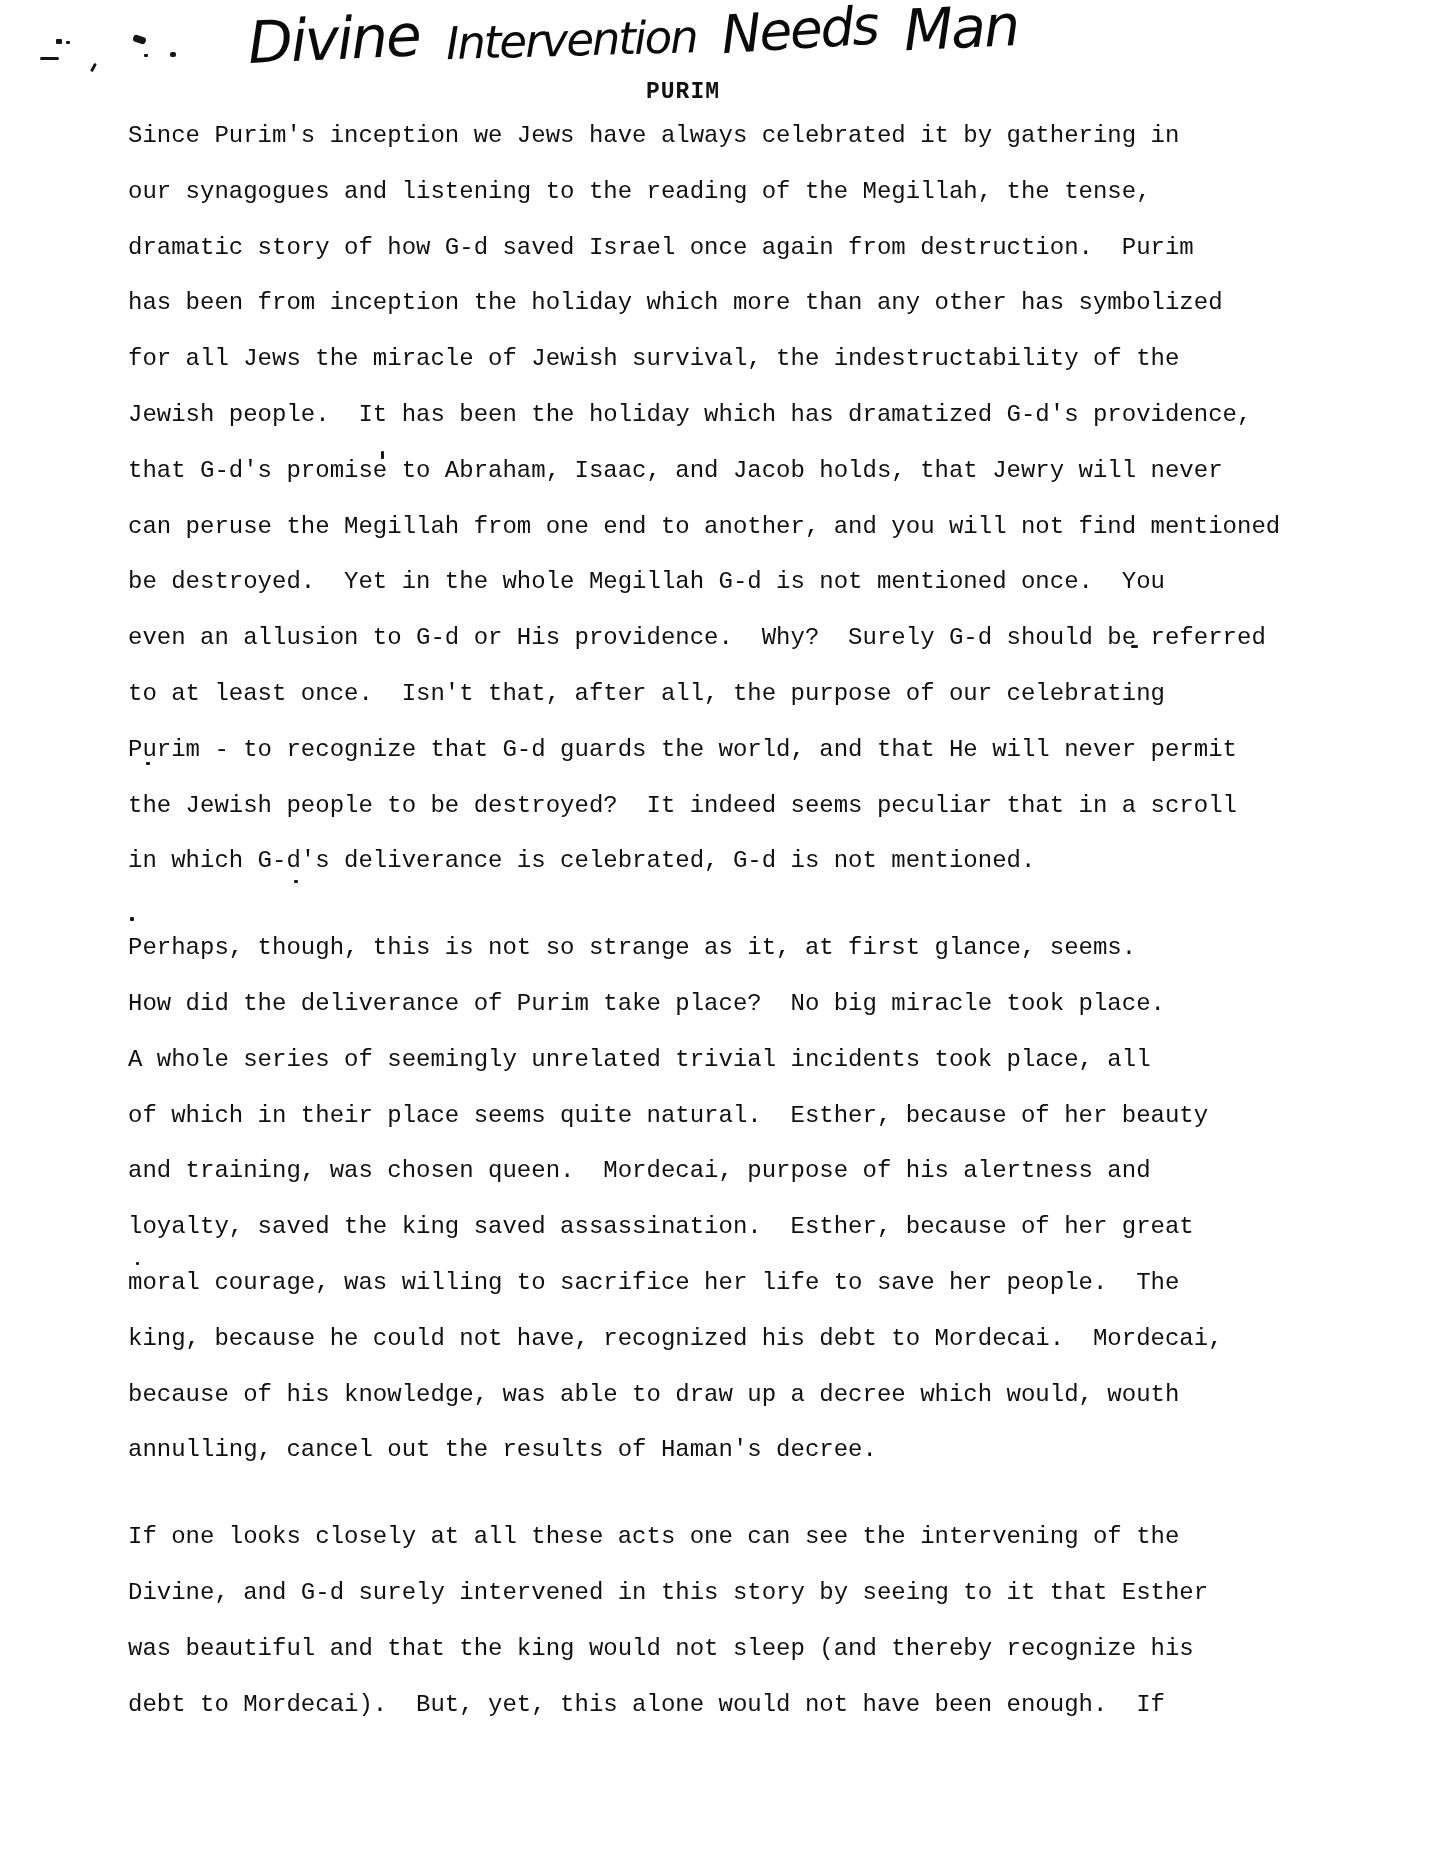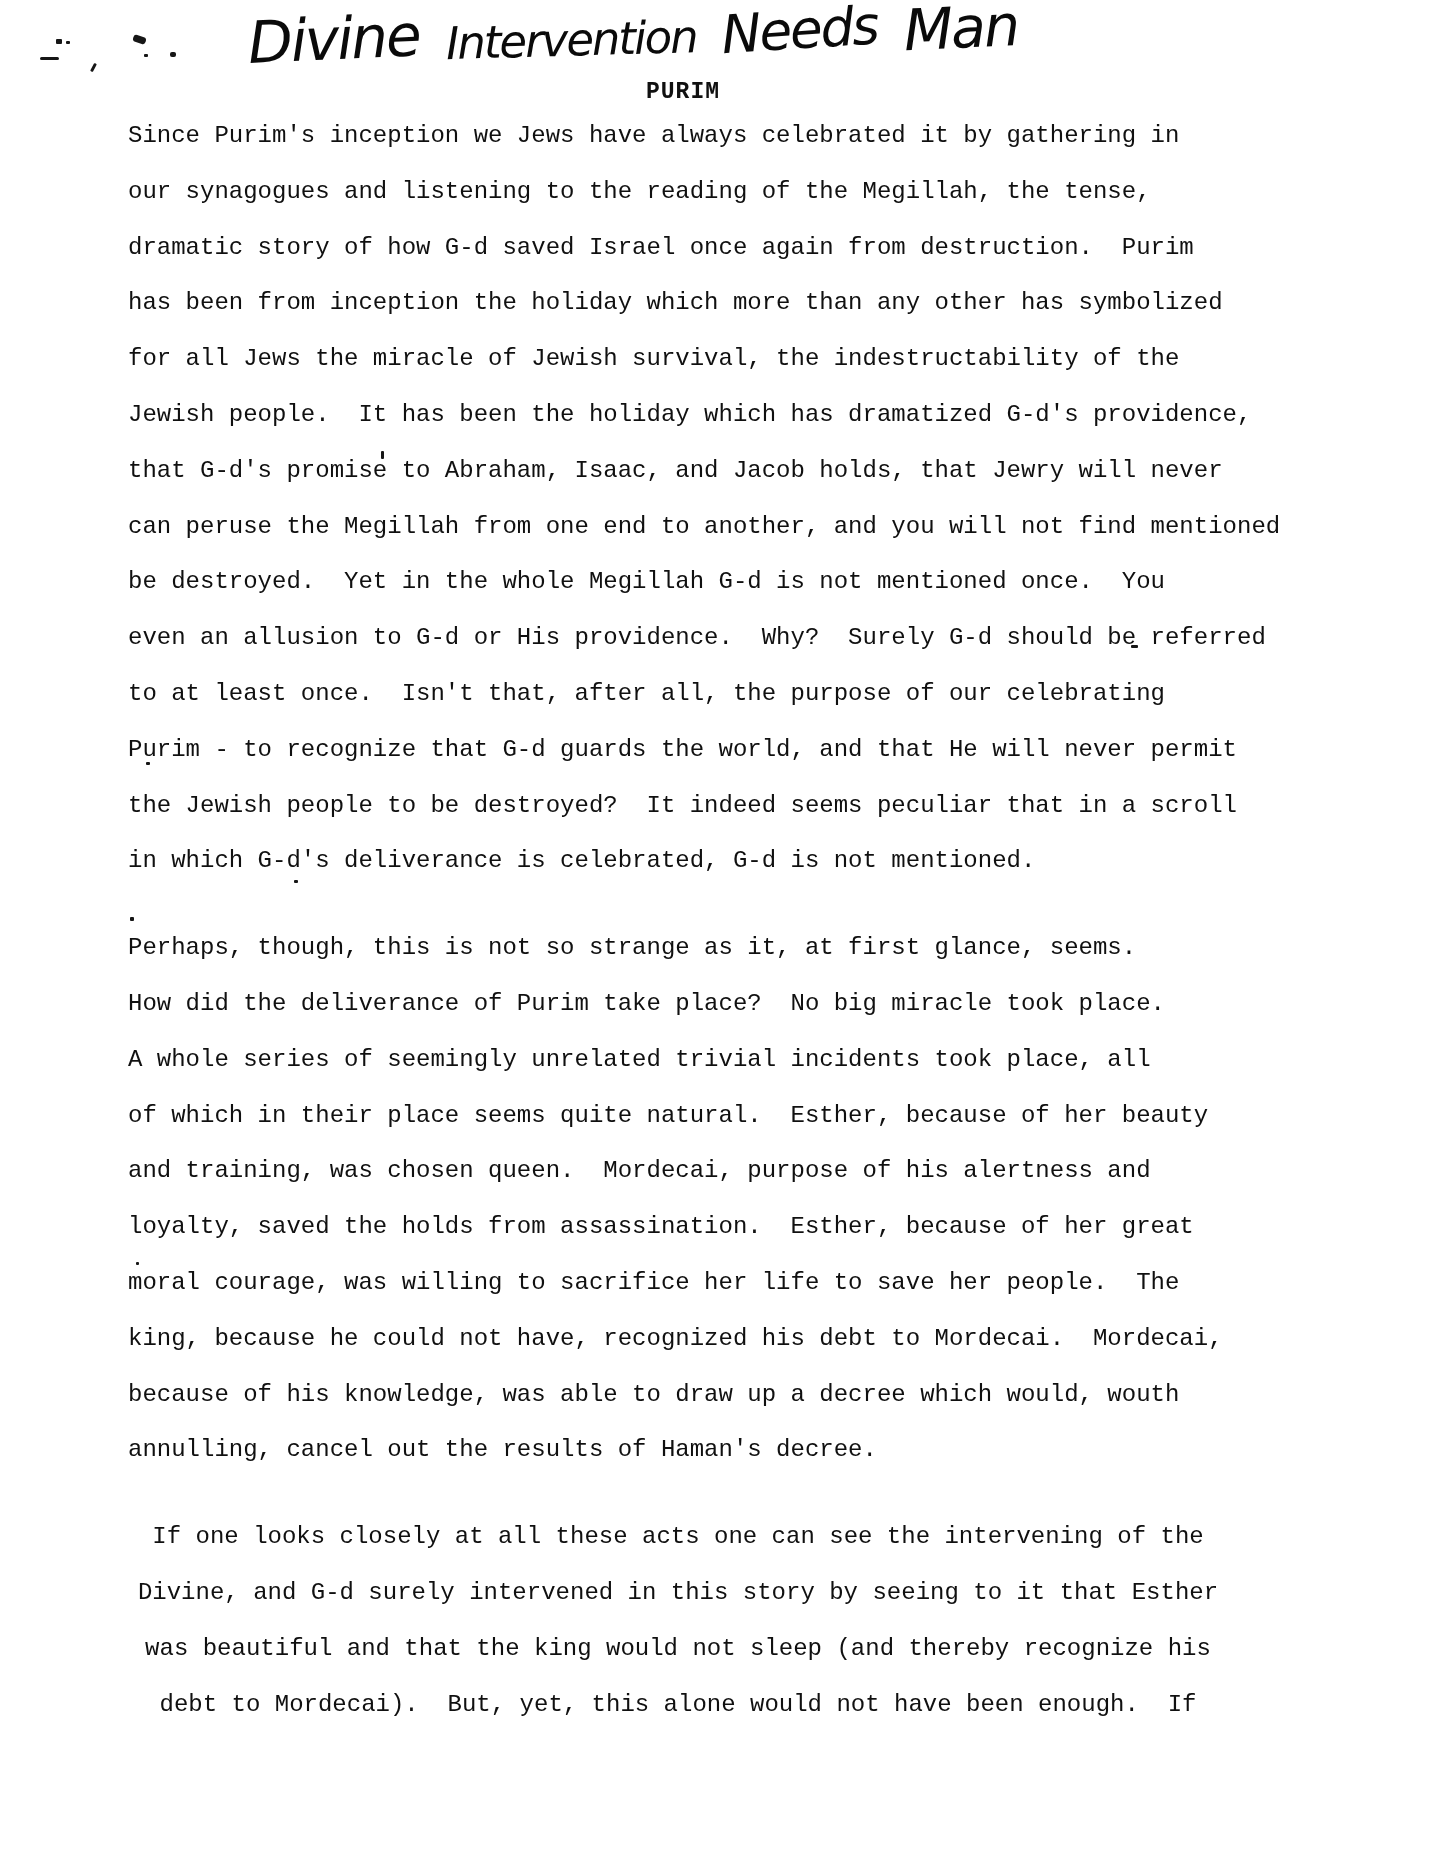--- a/index.html
+++ b/index.html
@@ -45,21 +45,21 @@
   }
   
   .body-text{
     position:absolute;
     left:128px;
     top:108px;
     width:1100px;
     font-size:24px;
   }
   .paragraph{margin:0 0 31px 0;}
-  .paragraph:last-child{margin-bottom:0;text-align:center;}
+  .paragraph:last-child{margin-bottom:0;}
   .line{
     height:55.8px;
     line-height:55.8px;
     white-space:pre;
   }
   
   .speck{position:absolute;background:#161616;border-radius:1px;}
   .m1{left:40px;top:57px;width:19px;height:3px;border-radius:2px;}
   .m2{left:56px;top:39px;width:6px;height:5px;}
   .m3{left:66px;top:41px;width:4px;height:3px;}
@@ -120,21 +120,21 @@
       <div class="line">the Jewish people to be destroyed?  It indeed seems peculiar that in a scroll</div>
       <div class="line">in which G-d's deliverance is celebrated, G-d is not mentioned.</div>
     </div>
 
     <div class="paragraph">
       <div class="line">Perhaps, though, this is not so strange as it, at first glance, seems.</div>
       <div class="line">How did the deliverance of Purim take place?  No big miracle took place.</div>
       <div class="line">A whole series of seemingly unrelated trivial incidents took place, all</div>
       <div class="line">of which in their place seems quite natural.  Esther, because of her beauty</div>
       <div class="line">and training, was chosen queen.  Mordecai, purpose of his alertness and</div>
-      <div class="line">loyalty, saved the holds from assassination.  Esther, because of her great</div>
+      <div class="line">loyalty, saved the king saved assassination.  Esther, because of her great</div>
       <div class="line">moral courage, was willing to sacrifice her life to save her people.  The</div>
       <div class="line">king, because he could not have, recognized his debt to Mordecai.  Mordecai,</div>
       <div class="line">because of his knowledge, was able to draw up a decree which would, wouth</div>
       <div class="line">annulling, cancel out the results of Haman's decree.</div>
     </div>
 
     <div class="paragraph">
       <div class="line">If one looks closely at all these acts one can see the intervening of the</div>
       <div class="line">Divine, and G-d surely intervened in this story by seeing to it that Esther</div>
       <div class="line">was beautiful and that the king would not sleep (and thereby recognize his</div>

